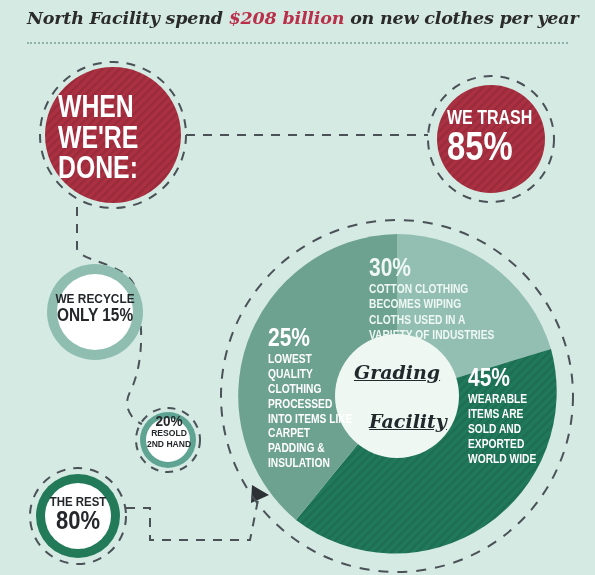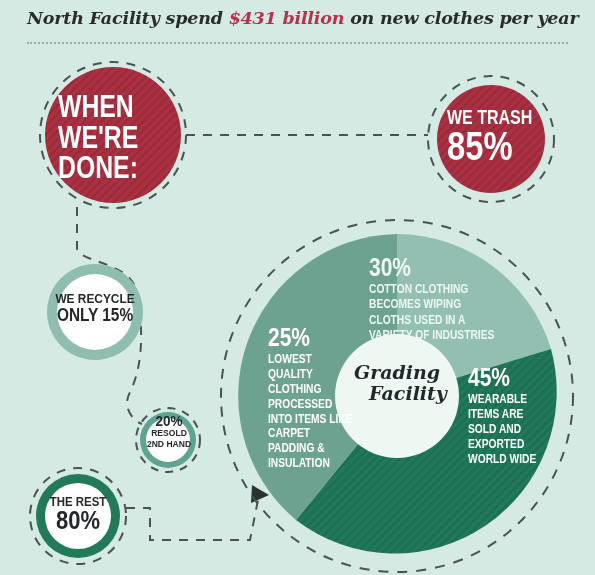--- a/index.html
+++ b/index.html
@@ -145,29 +145,30 @@
     position: absolute;
     left: 343px; top: 362px;
     width: 108px;
     text-align: center;
     font-family: "DejaVu Serif", "Liberation Serif", serif;
     font-style: italic;
     font-weight: bold;
     font-size: 19px;
     line-height: 1.08;
     color: #22282c;
-  }
-  #grading-text .gl2 { display:block; padding-left: 22px; }
+    text-decoration: underline;
+  }
+  #grading-text .gl2 { display:block; padding-left: 22px; margin-top: 28px; }
 </style>
 </head>
 <body>
 
 <div id="stage">
 
-  <div class="headline"><span>North Facility spend </span><span class="amount">$431 billion</span><span> on new clothes per year</span></div>
+  <div class="headline"><span>North Facility spend </span><span class="amount">$208 billion</span><span> on new clothes per year</span></div>
   <div class="rule"></div>
 
   <svg class="layer" viewBox="0 0 595 575">
     <defs>
       <pattern id="stripeRed" width="6" height="6" patternTransform="rotate(45)" patternUnits="userSpaceOnUse">
         <rect width="6" height="6" fill="#ab3142"></rect>
         <rect width="2.6" height="6" fill="#9a2b3b"></rect>
       </pattern>
       <pattern id="stripeGreen" width="6" height="6" patternTransform="rotate(45)" patternUnits="userSpaceOnUse">
         <rect width="6" height="6" fill="#21795b"></rect>

